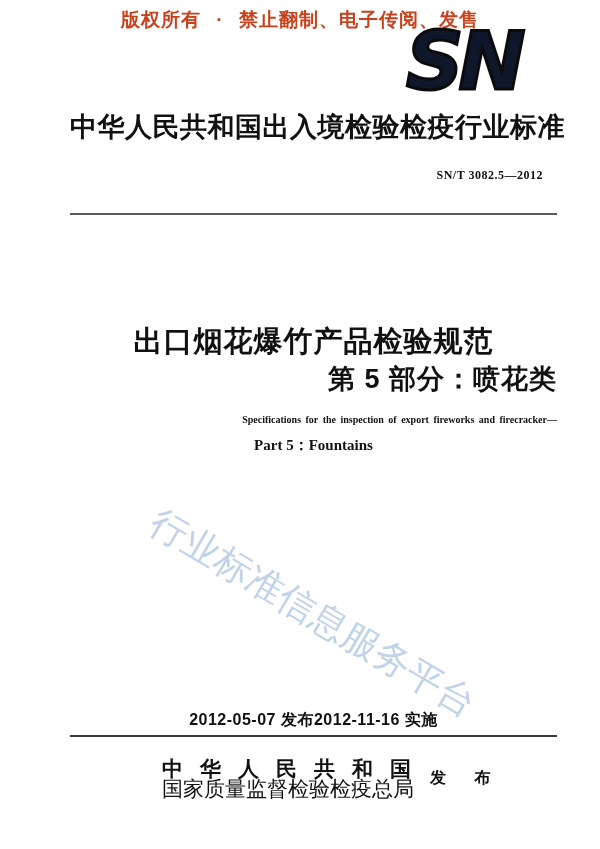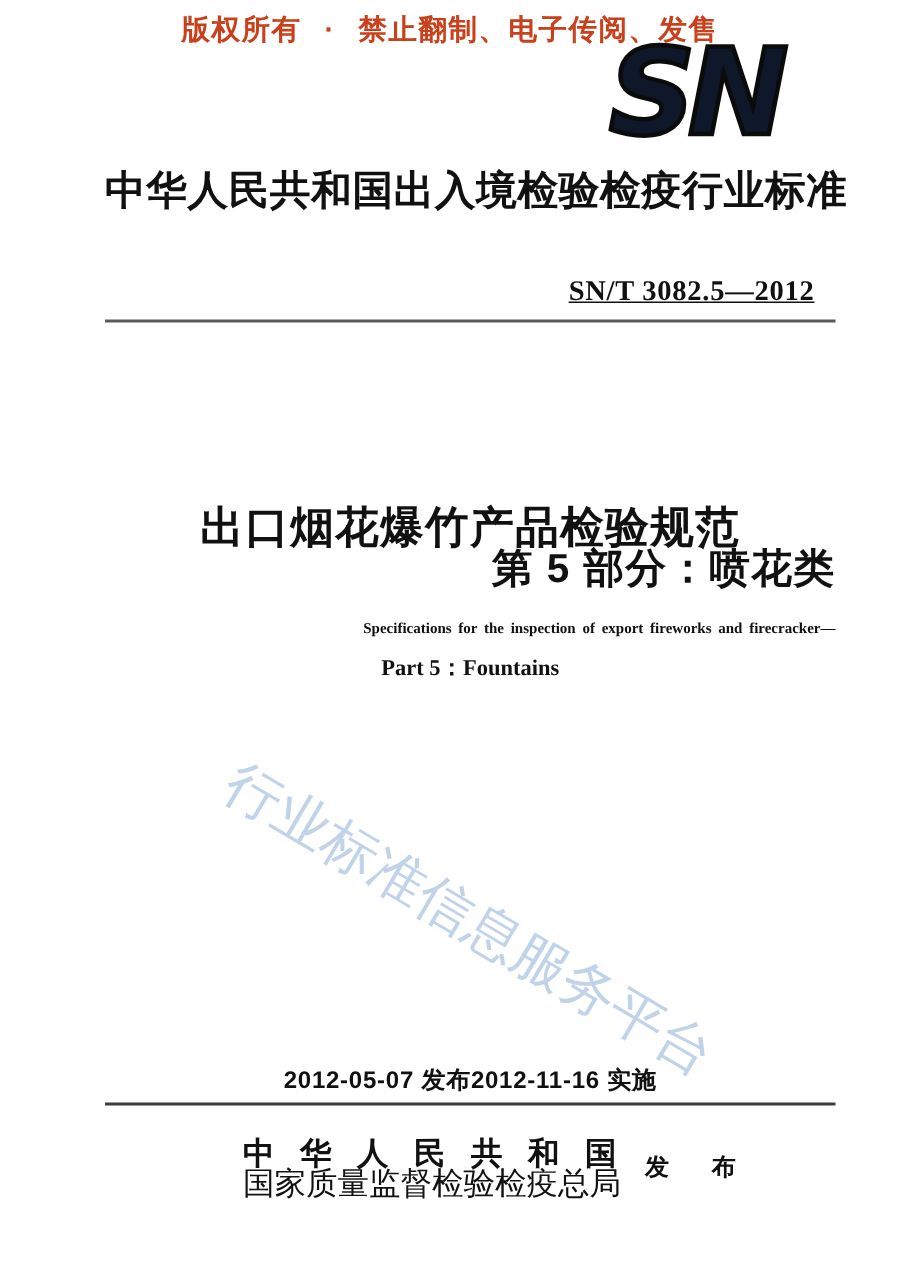--- a/index.html
+++ b/index.html
@@ -64,42 +64,41 @@
     width: 100%;
     text-align: left;
     font-size: 27px;
     font-weight: bold;
     letter-spacing: 0.5px;
     white-space: nowrap;
   }
 
   .std-number {
     position: absolute;
-    top: 184px;
+    top: 168px;
     right: 14px;
     font-family: "Liberation Serif", serif;
     font-weight: bold;
-    font-size: 19px;
+    font-size: 12px;
     letter-spacing: 0.5px;
     white-space: nowrap;
-    text-decoration: underline;
   }
 
   .rule-top {
     position: absolute;
     top: 213px;
     left: 0;
     width: 100%;
     height: 2px;
     background: #5a5a5a;
   }
 
   .title-cn-1 {
     position: absolute;
-    top: 332px;
+    top: 322px;
     width: 100%;
     text-align: center;
     font-size: 29px;
     font-weight: bold;
     letter-spacing: 1px;
     white-space: nowrap;
   }
   .title-cn-2 {
     position: absolute;
     top: 361px;

